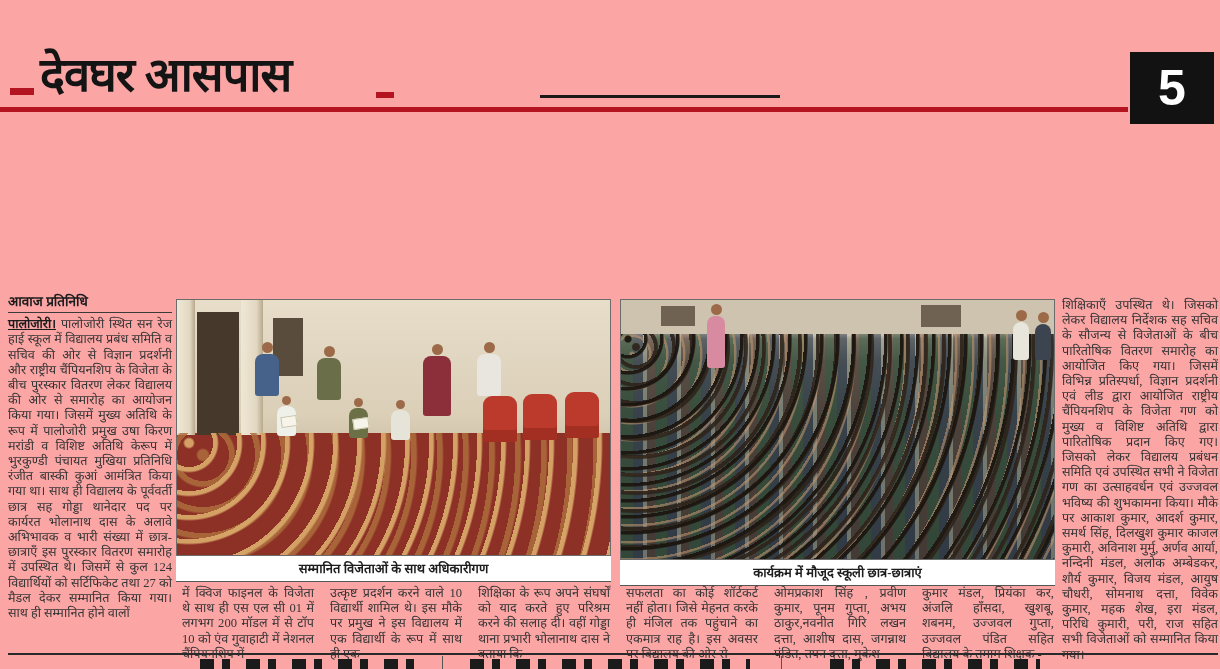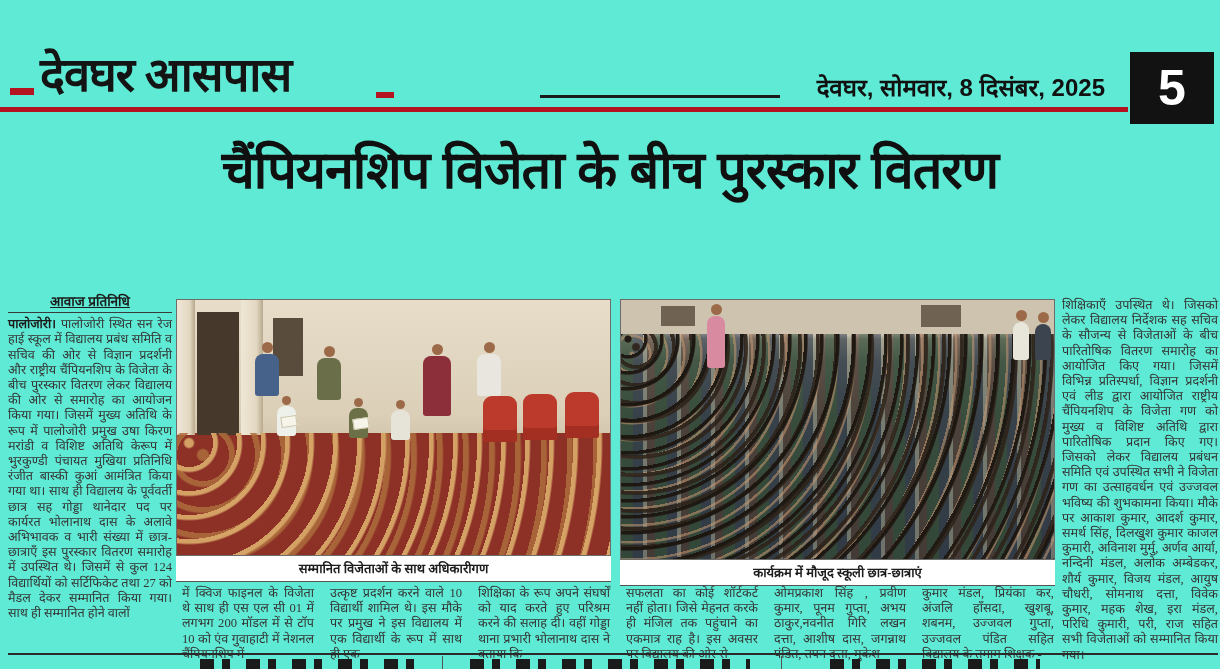--- a/index.html
+++ b/index.html
@@ -1,17 +1,17 @@
 <!DOCTYPE html>
 <html lang="hi"><head>
 <meta charset="utf-8">
 <style>
   html,body{margin:0;padding:0;background:#ffffff;}
   .page{
-    position:relative;width:1220px;height:669px;overflow:hidden;background:#5eead4;
+    position:relative;width:1220px;height:669px;overflow:hidden;background:#fca5a5;
     font-family:"Liberation Serif","DejaVu Serif",serif;color:#222;
   }
   
   .masthead-title{
     position:absolute;left:40px;top:52px;font-size:47px;font-weight:800;color:#141414;
     letter-spacing:-1px;white-space:nowrap;line-height:1;
   }
   .dash-red{position:absolute;background:#b31420;}
   .dash1{left:10px;top:88px;width:24px;height:7px;}
   .dash2{left:376px;top:92px;width:18px;height:6px;}
@@ -36,24 +36,24 @@
     position:absolute;left:0;top:136px;width:1220px;text-align:center;color:#101010;
     font-weight:800;font-size:52px;line-height:69px;letter-spacing:-1px;
     font-family:"Liberation Sans","DejaVu Sans",sans-serif;
   }
   
   .col{
     position:absolute;font-size:12.6px;line-height:15.2px;text-align:justify;color:#343434;
     font-family:"Liberation Serif","DejaVu Serif",serif;
   }
   .byline{
-    display:block;text-align:center;font-weight:700;color:#1c1c1c;font-size:13.5px;
-    border-bottom:1.5px solid #3a3a3a;padding-bottom:3px;margin-bottom:4px;text-decoration:underline;
+    display:block;font-weight:700;color:#1c1c1c;font-size:13.5px;
+    border-bottom:1.5px solid #3a3a3a;padding-bottom:3px;margin-bottom:4px;
   }
-  .lead{font-weight:700;color:#1c1c1c;}
+  .lead{font-weight:700;color:#1c1c1c;text-decoration:underline;}
   .col-left{left:8px;top:294px;width:164px;height:356px;}
   .col-right{left:1062px;top:298px;width:156px;height:352px;}
   .bcol{top:586px;width:132px;height:64px;}
   
   .figure{position:absolute;background:#fff;}
   .fig1{left:176px;top:299px;width:435px;}
   .fig2{left:620px;top:299px;width:435px;}
   .photo{position:relative;width:100%;overflow:hidden;border:1px solid #6c6c6c;box-sizing:border-box;}
   .photo1{height:257px;background:linear-gradient(180deg,#e7ddc9 0%,#dbcfb8 45%,#d5c8af 52%,#8d3126 52%,#8d3126 100%);}
   .photo2{height:261px;background:linear-gradient(180deg,#cec3ae 0%,#cec3ae 13%,#8a8a76 15%,#5c6354 24%,#454d42 45%,#39413a 100%);}
@@ -92,26 +92,24 @@
 </style>
 </head>
 <body>
 
 <div class="page">
 
   <span class="dash-red dash1"></span>
   <div class="masthead-title">देवघर आसपास</div>
   <span class="dash-red dash2"></span>
   <div class="rule-black-thin"></div>
-  <div class="dateline">देवघर, सोमवार, 8 दिसंबर, 2025</div>
   <div class="rule-red"></div>
   <div class="page-badge">5</div>
 
   <div class="headline">
-    <div>चैंपियनशिप विजेता के बीच पुरस्कार वितरण</div>
   </div>
 
   <div class="col col-left">
     <span class="byline">आवाज प्रतिनिधि</span>
     <span class="lead">पालोजोरी।</span><span> पालोजोरी स्थित सन रेज हाई स्कूल में विद्यालय प्रबंध समिति व सचिव की ओर से विज्ञान प्रदर्शनी और राष्ट्रीय चैंपियनशिप के विजेता के बीच पुरस्कार वितरण लेकर विद्यालय की ओर से समारोह का आयोजन किया गया। जिसमें मुख्य अतिथि के रूप में पालोजोरी प्रमुख उषा किरण मरांडी  व विशिष्ट अतिथि केरूप में भुरकुण्डी पंचायत मुखिया प्रतिनिधि रंजीत बास्की कुआं आमंत्रित किया गया था। साथ ही विद्यालय के पूर्ववर्ती छात्र सह गोड्डा थानेदार पद पर कार्यरत भोलानाथ दास के  अलावे अभिभावक व भारी संख्या में छात्र-छात्राएँ इस पुरस्कार वितरण समारोह में उपस्थित थे। जिसमें से कुल 124 विद्यार्थियों को सर्टिफिकेट तथा 27 को मैडल देकर सम्मानित किया गया। साथ ही सम्मानित होने वालों</span>
   </div>
 
   <div class="figure fig1">
     <div class="photo photo1">
       <div class="pillar" style="left:0;top:0;width:18px;height:135px;"></div>

